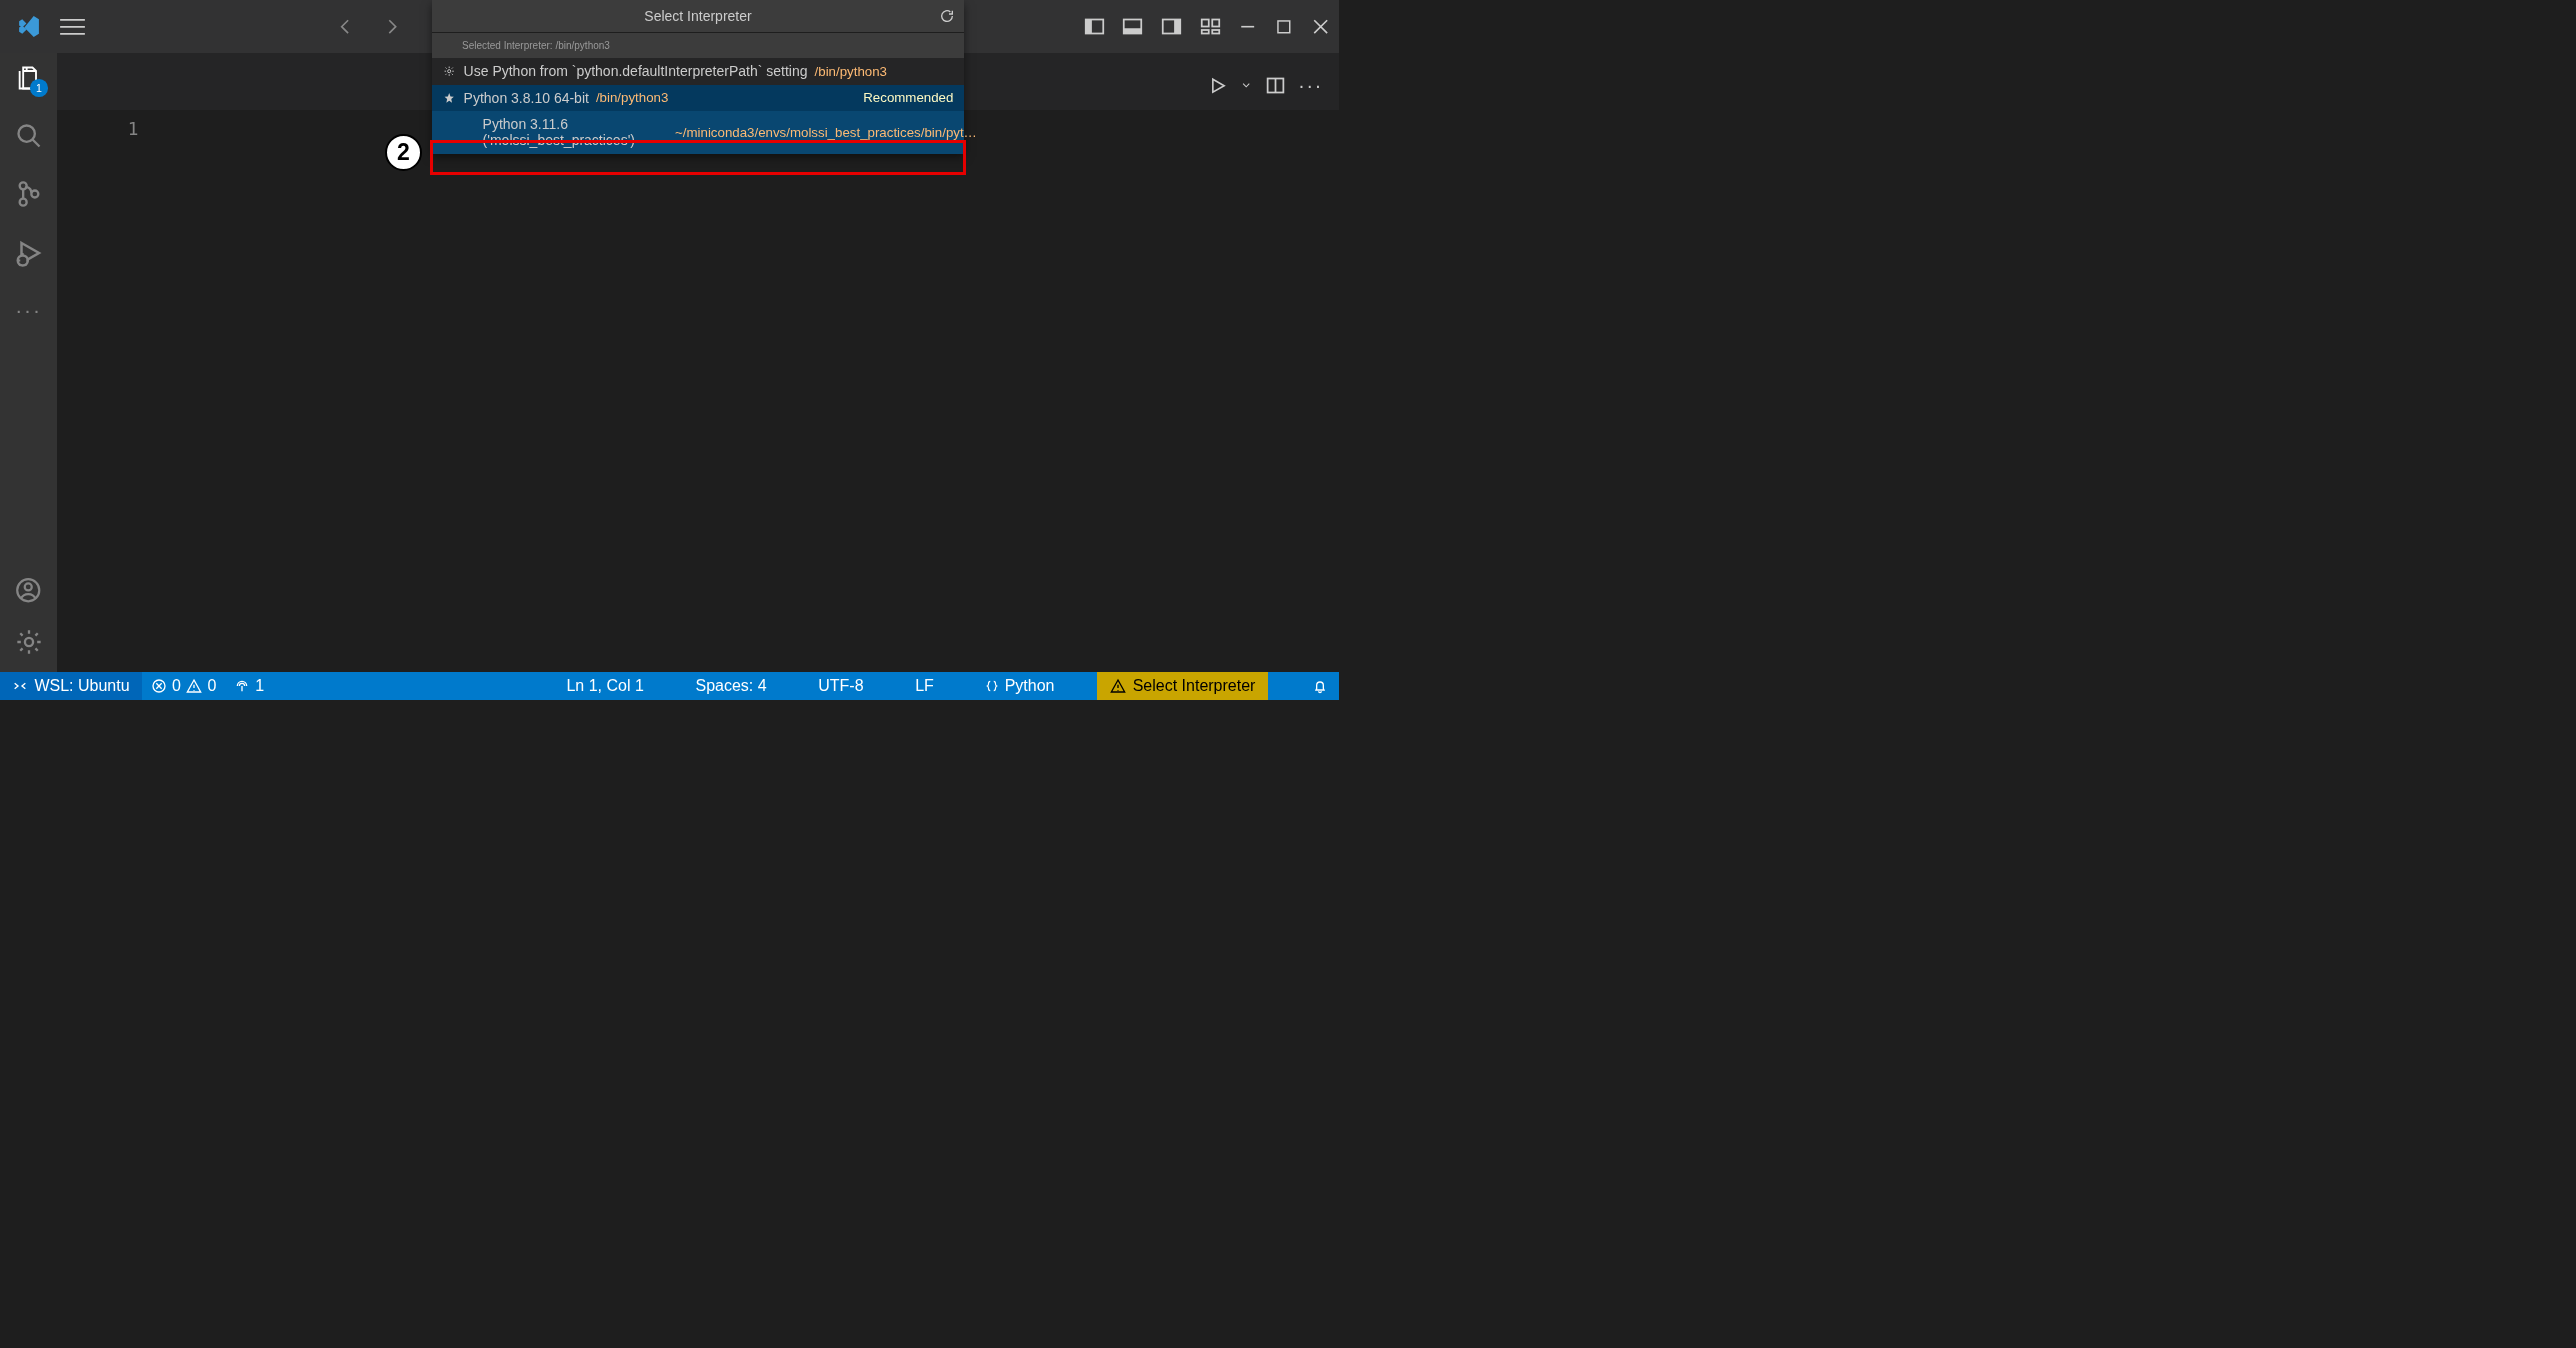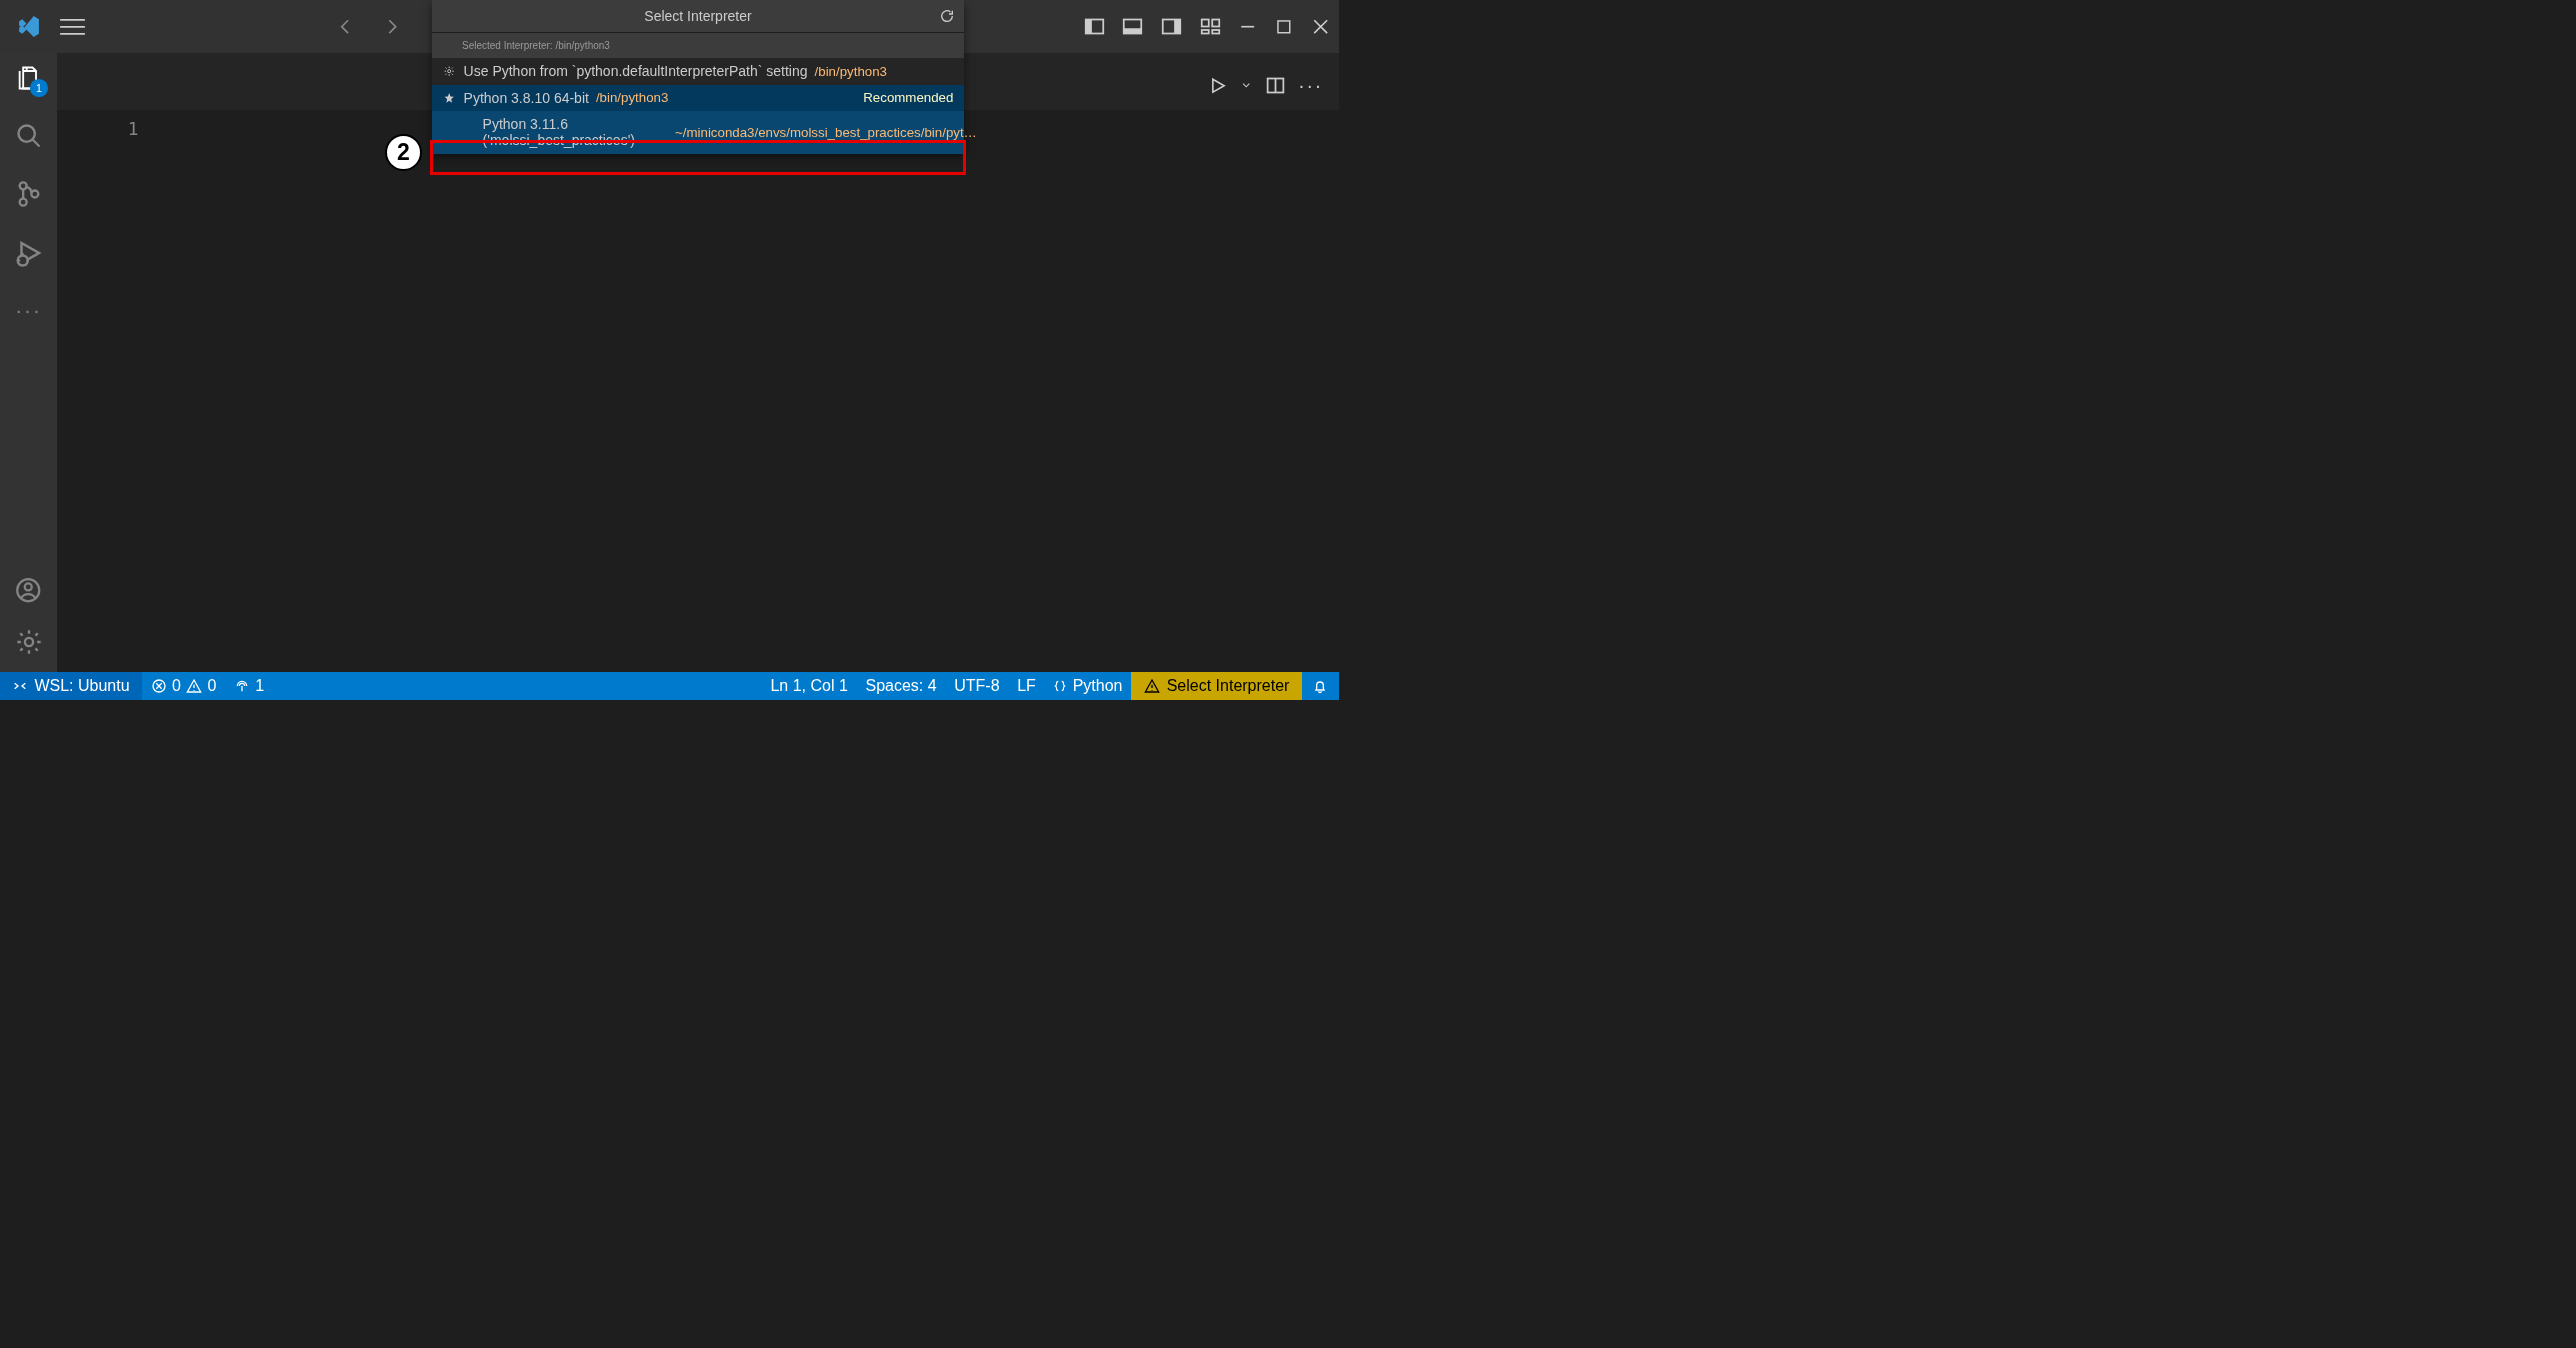--- a/index.html
+++ b/index.html
@@ -48,21 +48,21 @@
 .qi-item .entry-icon { width: 14px; display: inline-flex; justify-content: center; }
 
 
 .red-box { position: absolute; z-index: 60; border: 3.5px solid #e60000; pointer-events: none; }
 .step-badge { position: absolute; z-index: 61; width: 37px; height: 37px; border-radius: 50%; background: #ffffff; color: #000; display: flex; align-items: center; justify-content: center; font-size: 23px; font-weight: 600; border: 2.7px solid #000; }
 
 
 .statusbar { position: absolute; left: 0; right: 0; bottom: 0; height: 28px; background: #007acc; display: flex; align-items: center; font-size: 16px; color: #ffffff; }
 .status-remote { background: #0066b8; height: 100%; display: flex; align-items: center; padding: 0 12.4px; gap: 6px; }
 .status-seg { display: flex; align-items: center; gap: 5.3px; padding: 0 8.8px; }
-.statusbar .right { margin-left: auto; display: flex; align-items: center; height: 100%; }
+.statusbar .right { margin-left: auto; display: flex; align-items: center; height: 100%; gap: 34px; }
 .status-warn { background: #c9a500; color: #000; height: 100%; display: flex; align-items: center; padding: 0 12.4px; gap: 7px; }
 .bell { padding: 0 10.6px; }
 
 svg { display: block; }
 </style>
 </head>
 <body>
 
 <div class="titlebar">
   <div class="left">

